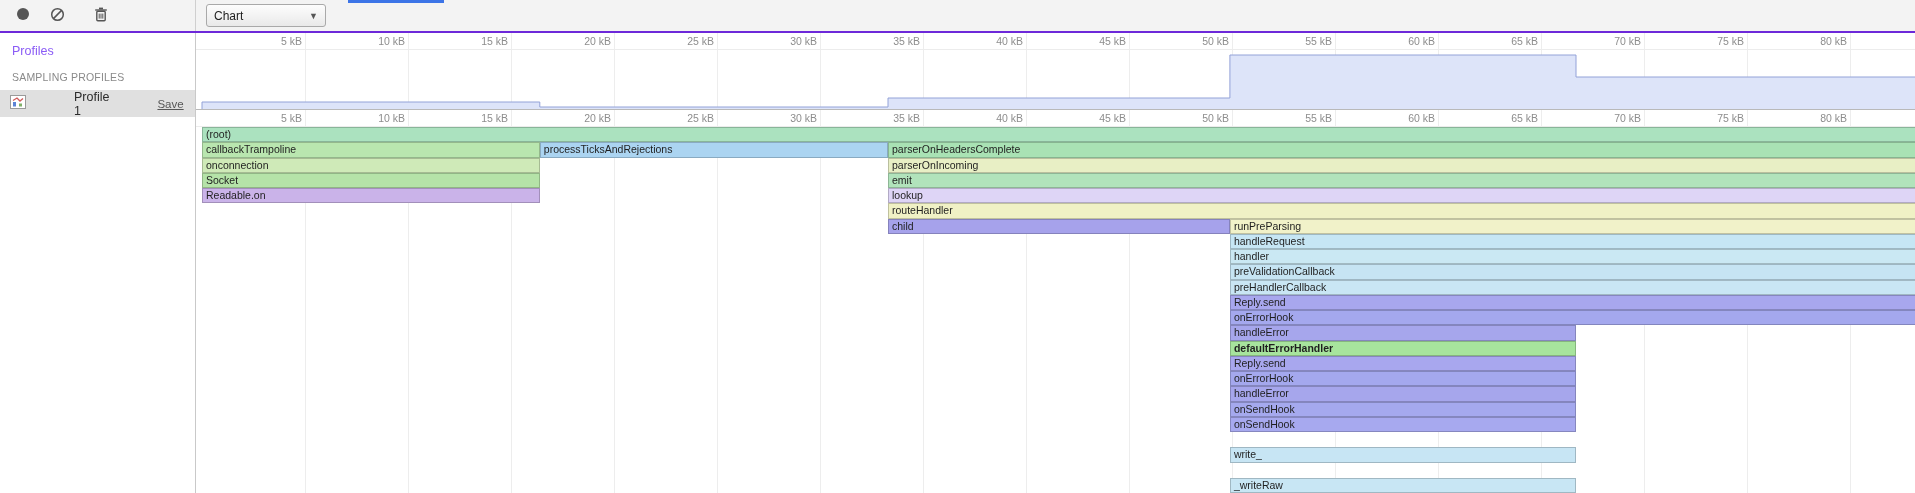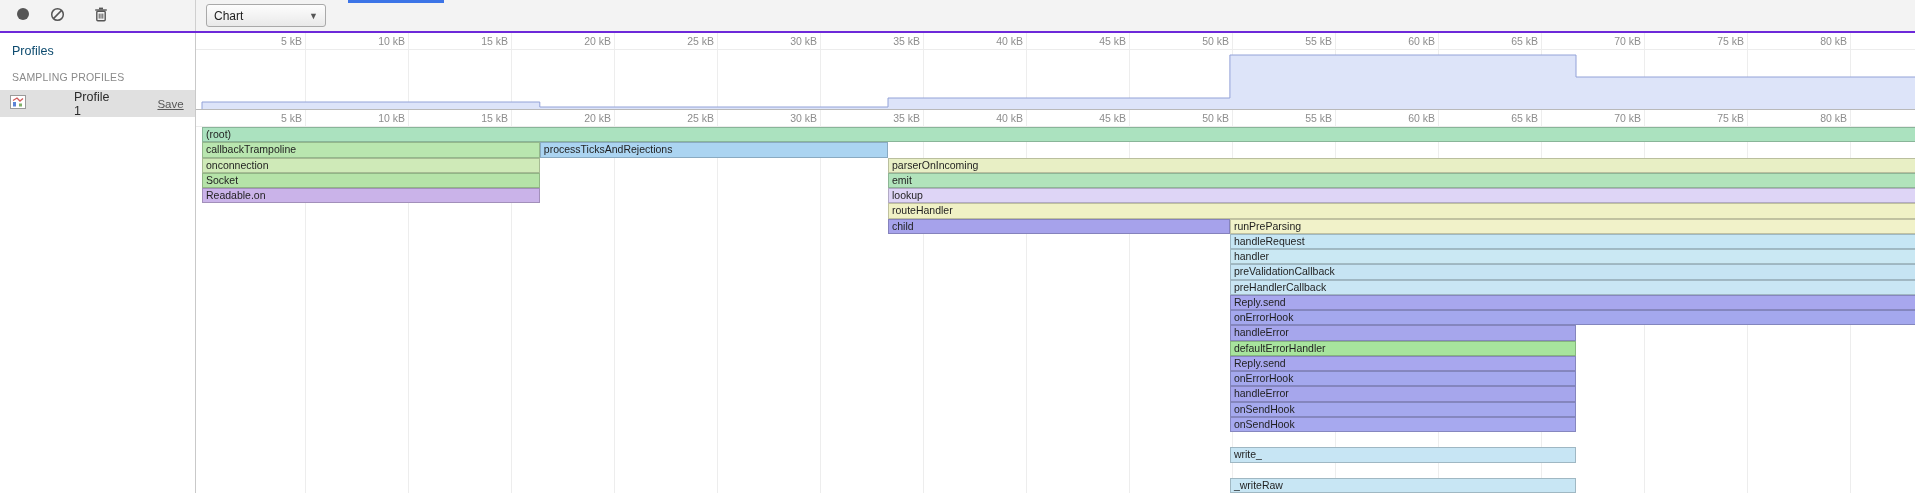--- a/index.html
+++ b/index.html
@@ -33,21 +33,21 @@
     display:flex; align-items:center; justify-content:space-between;
     padding:0 7px; font-size:12px; color:#222; cursor:pointer;
   }
   .select .arrow { font-size:9px; color:#555; margin-left:28px; }
 
   
   .sidebar {
     position:absolute; left:0; top:33px; width:196px; height:460px;
     background:#fff; border-right:1px solid #c9c9c9;
   }
-  .sb-title { padding:11px 12px 4px; font-size:12.5px; color:#0c4a6e; }
+  .sb-title { padding:11px 12px 4px; font-size:12.5px; color:#8b5cf6; }
   .sb-section { padding:9px 12px 7px; font-size:10.5px; color:#8a8a8a; letter-spacing:.2px; }
   .profile-row {
     height:27px; display:flex; align-items:center; gap:7px;
     padding:0 12px 0 10px; cursor:pointer;
   }
   .profile-name { flex:1; font-size:12.5px; color:#2b2b2b; }
   .save-link { font-size:11.5px; color:#575757; text-decoration:underline; cursor:pointer; }
 
   
   .main { position:absolute; left:196px; top:33px; width:1719px; height:460px; background:#fff; }
@@ -230,37 +230,38 @@
       <div class="gridline" style="left: 1036px;"></div>
       <div class="gridline" style="left: 1139px;"></div>
       <div class="gridline" style="left: 1242px;"></div>
       <div class="gridline" style="left: 1345px;"></div>
       <div class="gridline" style="left: 1448px;"></div>
       <div class="gridline" style="left: 1551px;"></div>
       <div class="gridline" style="left: 1654px;"></div>
       <div class="frame" style="left: 6px; width: 1713.92px; top: 0px; background: rgb(171, 226, 191); border-color: rgb(137, 181, 153);">(root)</div>
       <div class="frame" style="left: 6px; width: 337.84px; top: 15.25px; background: rgb(185, 230, 175); border-color: rgb(148, 184, 140);">callbackTrampoline</div>
       <div class="frame" style="left: 343.84px; width: 348.14px; top: 15.25px; background: rgb(171, 212, 241); border-color: rgb(137, 170, 193);">processTicksAndRejections</div>
+      <div class="frame" style="left: 691.98px; width: 1027.94px; top: 15.25px; background: rgb(169, 226, 180); border-color: rgb(135, 181, 144);">parserOnHeadersComplete</div>
       <div class="frame" style="left: 6px; width: 337.84px; top: 30.5px; background: rgb(207, 234, 184); border-color: rgb(166, 187, 147);">onconnection</div>
       <div class="frame" style="left: 691.98px; width: 1027.94px; top: 30.5px; background: rgb(232, 239, 197); border-color: rgb(186, 191, 158);">parserOnIncoming</div>
       <div class="frame" style="left: 6px; width: 337.84px; top: 45.75px; background: rgb(181, 227, 168); border-color: rgb(145, 182, 134);">Socket</div>
       <div class="frame" style="left: 691.98px; width: 1027.94px; top: 45.75px; background: rgb(177, 227, 187); border-color: rgb(142, 182, 150);">emit</div>
       <div class="frame" style="left: 6px; width: 337.84px; top: 61px; background: rgb(202, 179, 233); border-color: rgb(162, 143, 186);">Readable.on</div>
       <div class="frame" style="left: 691.98px; width: 1027.94px; top: 61px; background: rgb(222, 213, 246); border-color: rgb(178, 170, 197);">lookup</div>
       <div class="frame" style="left: 691.98px; width: 1027.94px; top: 76.25px; background: rgb(240, 241, 197); border-color: rgb(192, 193, 158);">routeHandler</div>
       <div class="frame" style="left: 691.98px; width: 341.96px; top: 91.5px; background: rgb(166, 162, 235); border-color: rgb(133, 130, 188);">child</div>
       <div class="frame" style="left: 1033.94px; width: 685.98px; top: 91.5px; background: rgb(241, 242, 201); border-color: rgb(193, 194, 161);">runPreParsing</div>
       <div class="frame" style="left: 1033.94px; width: 685.98px; top: 106.75px; background: rgb(198, 230, 244); border-color: rgb(158, 184, 195);">handleRequest</div>
       <div class="frame" style="left: 1033.94px; width: 685.98px; top: 122px; background: rgb(202, 232, 243); border-color: rgb(162, 186, 194);">handler</div>
       <div class="frame" style="left: 1033.94px; width: 685.98px; top: 152.5px; background: rgb(201, 230, 244); border-color: rgb(161, 184, 195);">preHandlerCallback</div>
       <div class="frame" style="left: 1033.94px; width: 685.98px; top: 137.25px; background: rgb(198, 228, 243); border-color: rgb(158, 182, 194);">preValidationCallback</div>
       <div class="frame" style="left: 1033.94px; width: 685.98px; top: 167.75px; background: rgb(168, 167, 238); border-color: rgb(134, 134, 190);">Reply.send</div>
       <div class="frame" style="left: 1033.94px; width: 685.98px; top: 183px; background: rgb(164, 168, 238); border-color: rgb(131, 134, 190);">onErrorHook</div>
       <div class="frame" style="left: 1033.94px; width: 346.08px; top: 198.25px; background: rgb(166, 166, 236); border-color: rgb(133, 133, 189);">handleError</div>
-      <div class="frame" style="left: 1033.94px; width: 346.08px; top: 213.5px; background: rgb(167, 228, 157); border-color: rgb(134, 182, 126);">defaultErrorHandler</div>
+      <div class="frame" style="left: 1033.94px; width: 346.08px; top: 213.5px; background: rgb(167, 228, 157); border-color: rgb(134, 182, 126); font-weight: bold;">defaultErrorHandler</div>
       <div class="frame" style="left: 1033.94px; width: 346.08px; top: 228.75px; background: rgb(168, 167, 238); border-color: rgb(134, 134, 190);">Reply.send</div>
       <div class="frame" style="left: 1033.94px; width: 346.08px; top: 244px; background: rgb(164, 168, 238); border-color: rgb(131, 134, 190);">onErrorHook</div>
       <div class="frame" style="left: 1033.94px; width: 346.08px; top: 259.25px; background: rgb(166, 166, 236); border-color: rgb(133, 133, 189);">handleError</div>
       <div class="frame" style="left: 1033.94px; width: 346.08px; top: 274.5px; background: rgb(165, 169, 238); border-color: rgb(132, 135, 190);">onSendHook</div>
       <div class="frame" style="left: 1033.94px; width: 346.08px; top: 289.75px; background: rgb(167, 169, 239); border-color: rgb(134, 135, 191);">onSendHook</div>
       <div class="frame" style="left: 1033.94px; width: 346.08px; top: 320.25px; background: rgb(199, 229, 244); border-color: rgb(159, 183, 195);">write_</div>
       <div class="frame" style="left: 1033.94px; width: 346.08px; top: 350.75px; background: rgb(200, 230, 244); border-color: rgb(160, 184, 195);">_writeRaw</div>
     </div>
 </div>
 

